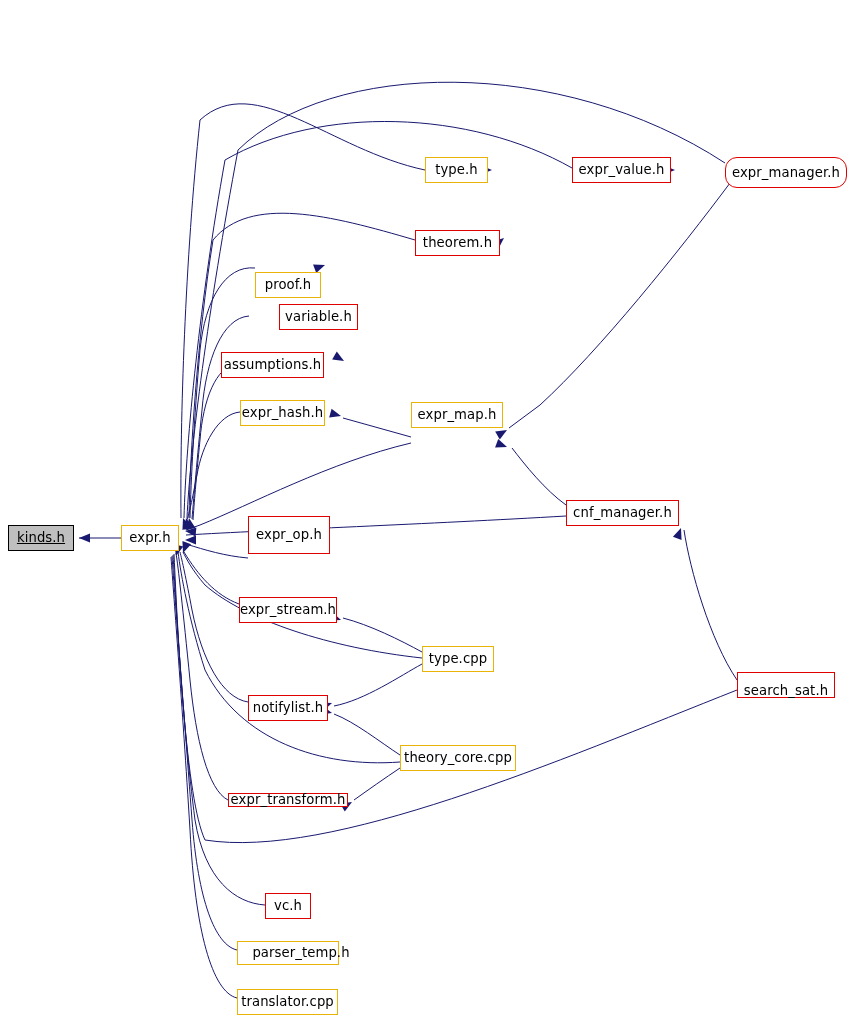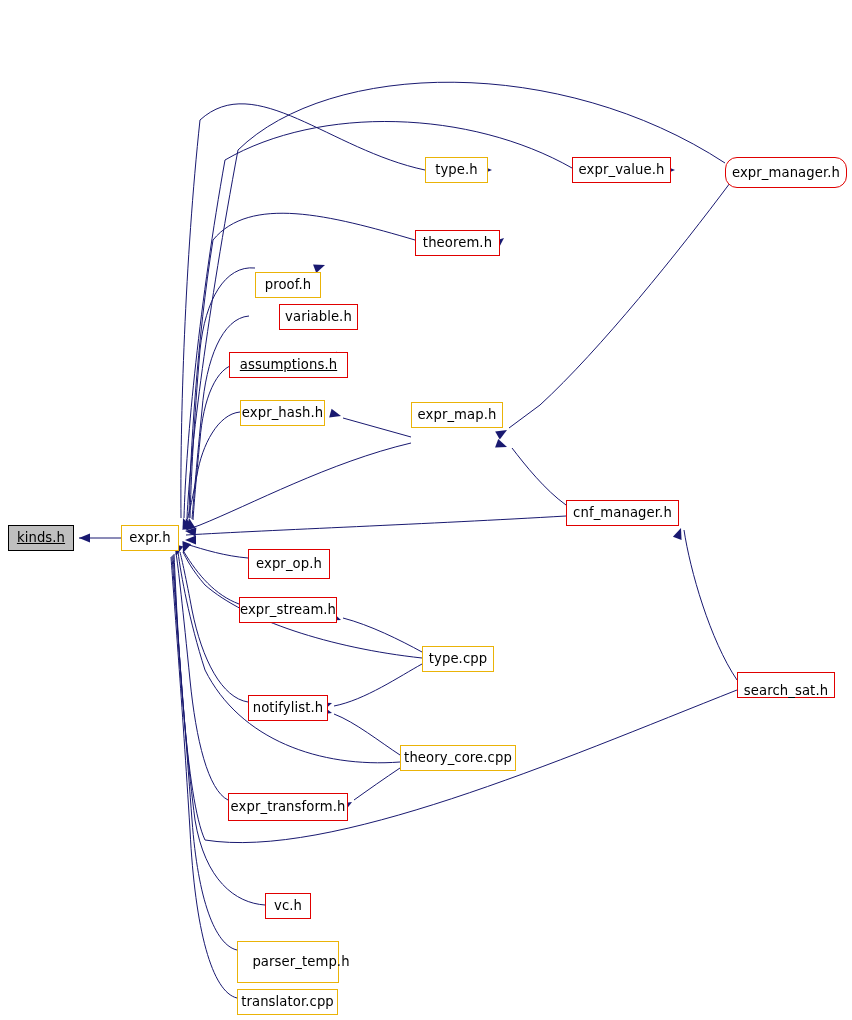--- a/index.html
+++ b/index.html
@@ -127,56 +127,56 @@
       </div>
       <div class="node red" style="left: 415px; top: 230px; width: 85px; height: 26px;">
         <span class="node-label">theorem.h</span>
       </div>
       <div class="node" style="left: 255px; top: 256px; width: 66px; height: 26px; margin-top: 16px;">
         <span class="node-label">proof.h</span>
       </div>
       <div class="node red" style="left: 249px; top: 304px; width: 79px; height: 26px; margin-left: 30px;">
         <span class="node-label">variable.h</span>
       </div>
-      <div class="node red" style="left: 229px; top: 352px; width: 119px; height: 26px; text-decoration: underline;">
+      <div class="node red" style="left: 221px; top: 352px; width: 103px; height: 26px;">
         <span class="node-label">assumptions.h</span>
       </div>
       <div class="node" style="left: 240px; top: 400px; width: 85px; height: 26px;">
         <span class="node-label">expr_hash.h</span>
       </div>
       <div class="node" style="left: 411px; top: 402px; width: 92px; height: 26px;">
         <span class="node-label">expr_map.h</span>
       </div>
       <div class="node red" style="left: 566px; top: 500px; width: 113px; height: 26px;">
         <span class="node-label">cnf_manager.h</span>
       </div>
-      <div class="node red" style="left: 248px; top: 549px; width: 82px; height: 30px;">
+      <div class="node red" style="left: 248px; top: 516px; width: 82px; height: 38px;">
         <span class="node-label">expr_op.h</span>
       </div>
       <div class="node red" style="left: 239px; top: 597px; width: 98px; height: 26px;">
         <span class="node-label">expr_stream.h</span>
       </div>
       <div class="node" style="left: 422px; top: 646px; width: 72px; height: 26px;">
         <span class="node-label">type.cpp</span>
       </div>
       <div class="node red" style="left: 737px; top: 672px; width: 98px; height: 26px; align-items: flex-end;">
         <span class="node-label">search_sat.h</span>
       </div>
       <div class="node red" style="left: 248px; top: 695px; width: 80px; height: 26px;">
         <span class="node-label">notifylist.h</span>
       </div>
       <div class="node" style="left: 400px; top: 745px; width: 116px; height: 26px;">
         <span class="node-label">theory_core.cpp</span>
       </div>
-      <div class="node red" style="left: 228px; top: 793px; width: 120px; height: 28px;">
+      <div class="node red" style="left: 228px; top: 793px; width: 120px; height: 14px;">
         <span class="node-label">expr_transform.h</span>
       </div>
       <div class="node red" style="left: 265px; top: 893px; width: 46px; height: 26px;">
         <span class="node-label">vc.h</span>
       </div>
-      <div class="node" style="left: 237px; top: 941px; width: 102px; height: 42px; padding-left: 26px;">
+      <div class="node" style="left: 237px; top: 941px; width: 102px; height: 24px; padding-left: 26px;">
         <span class="node-label">parser_temp.h</span>
       </div>
       <div class="node" style="left: 237px; top: 989px; width: 101px; height: 26px;">
         <span class="node-label">translator.cpp</span>
       </div>
     </div>
 </div>
 
 </body></html>

